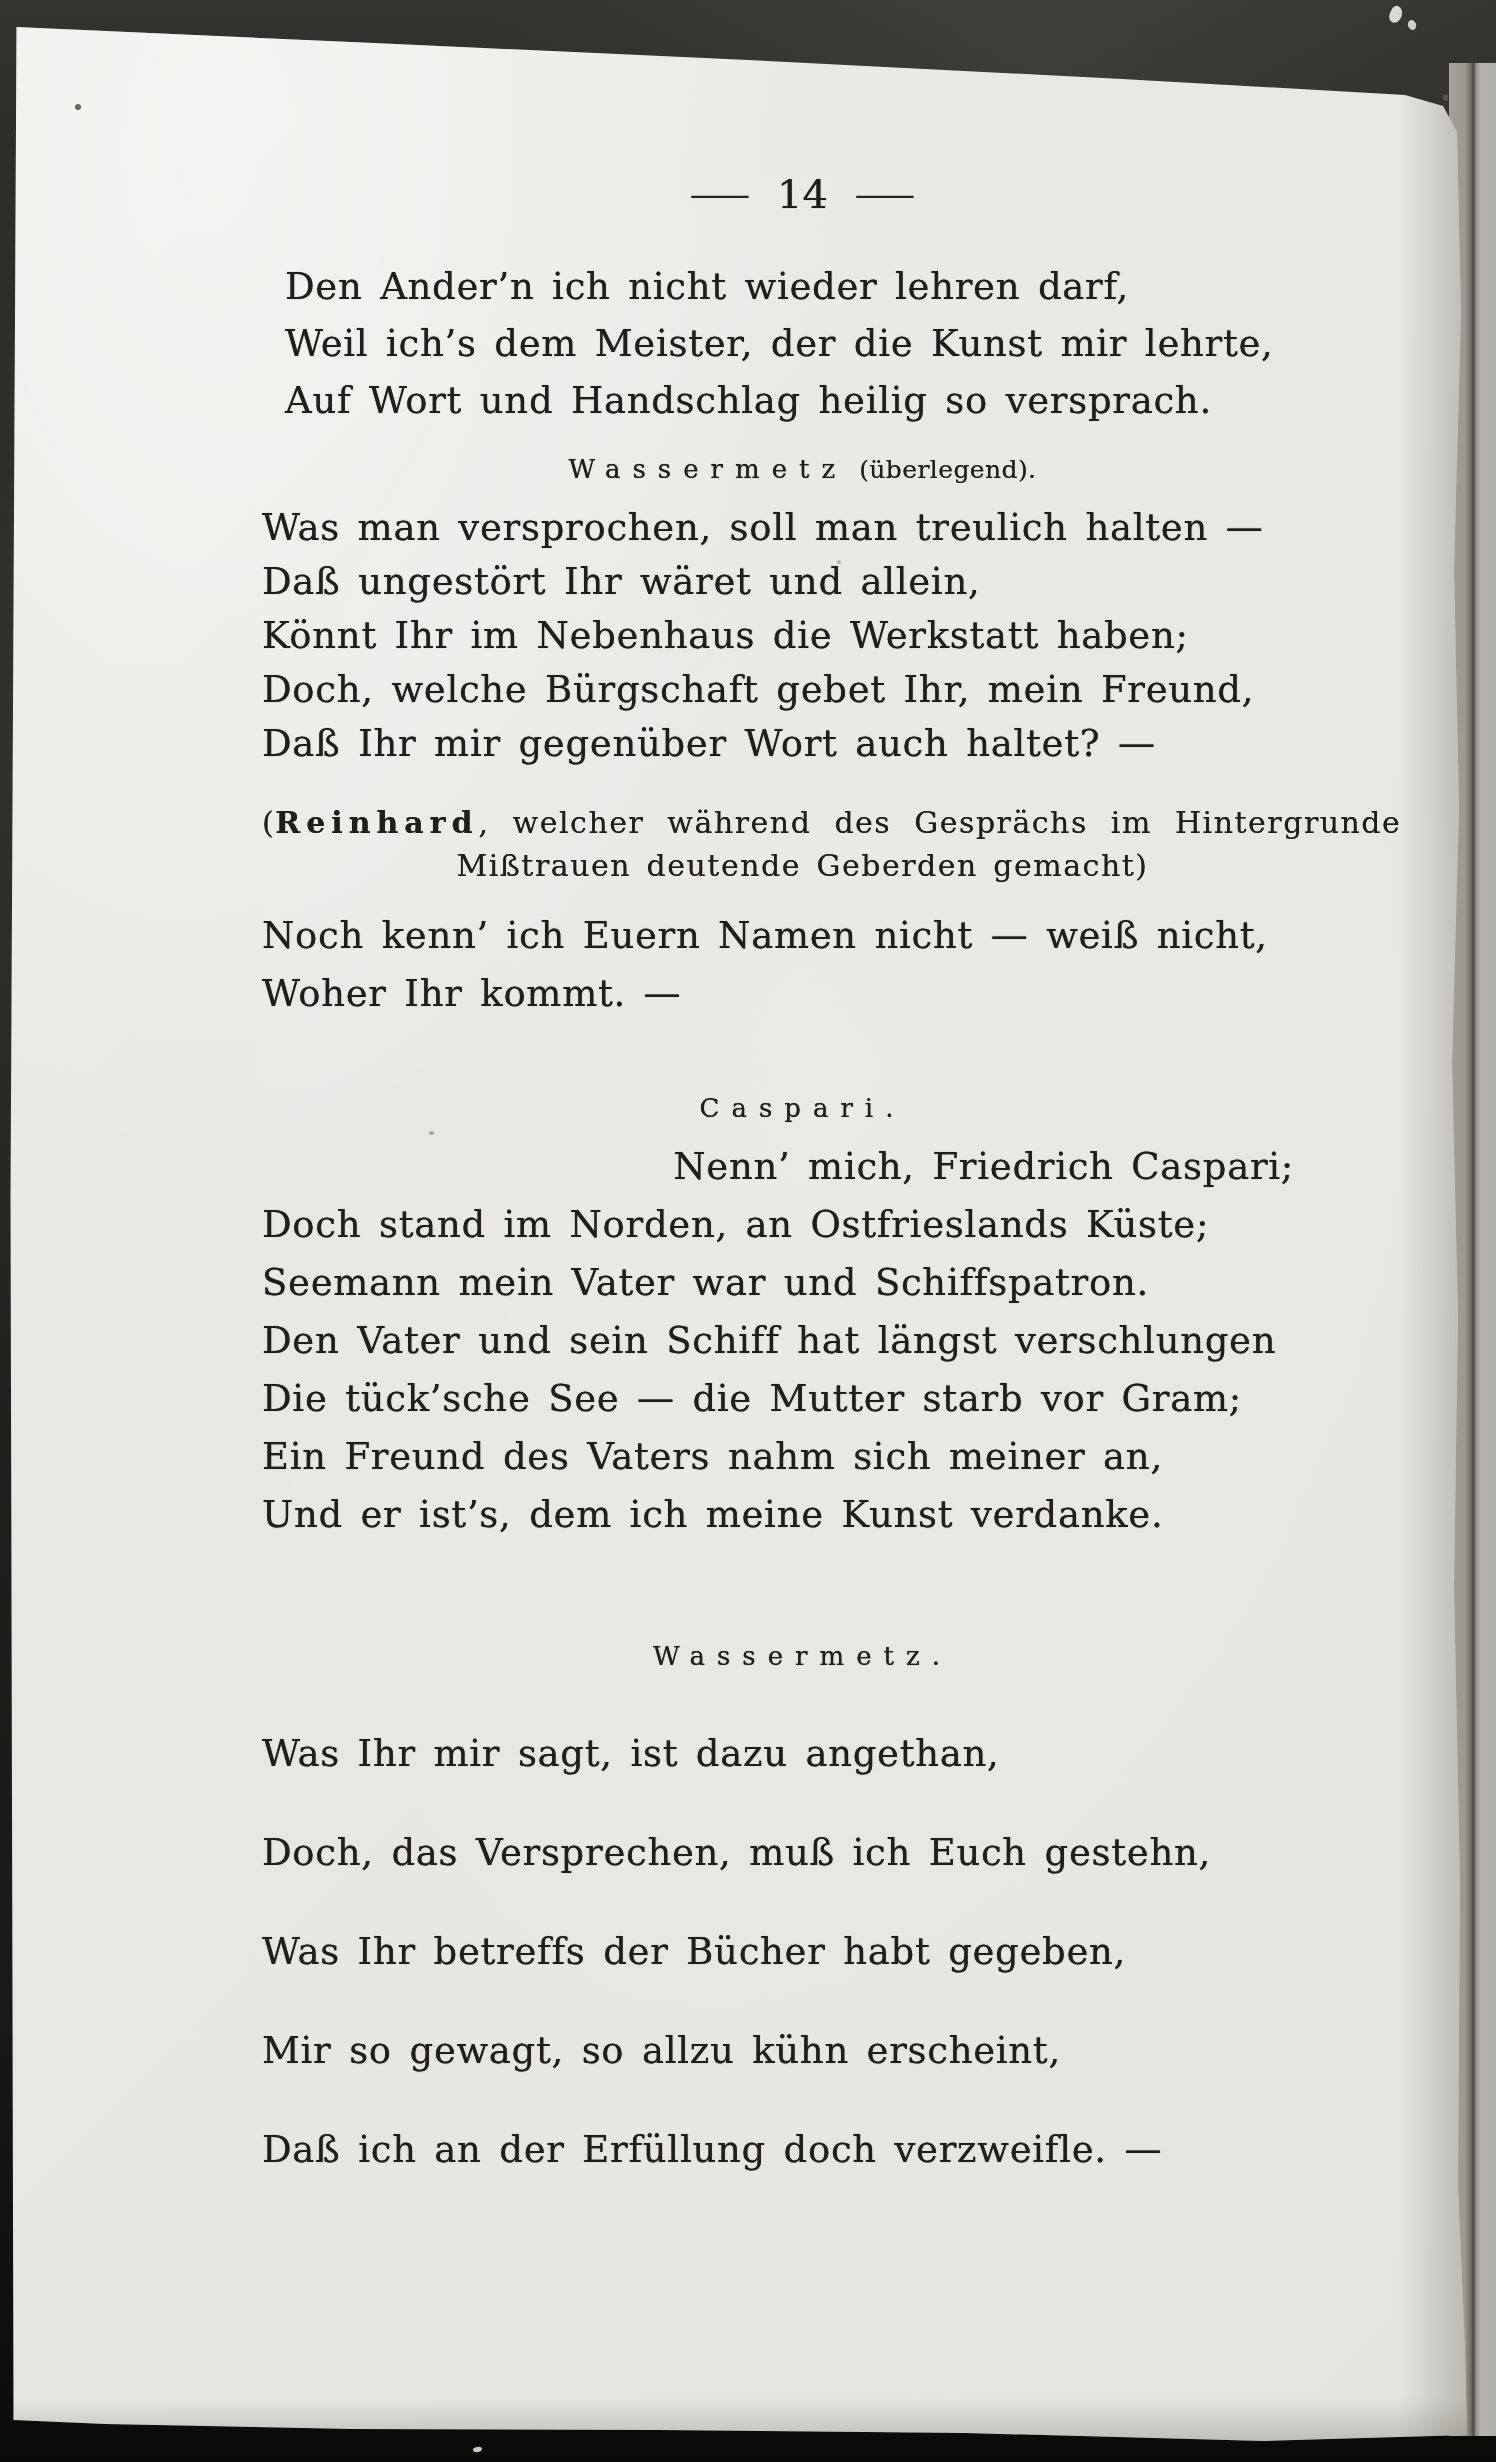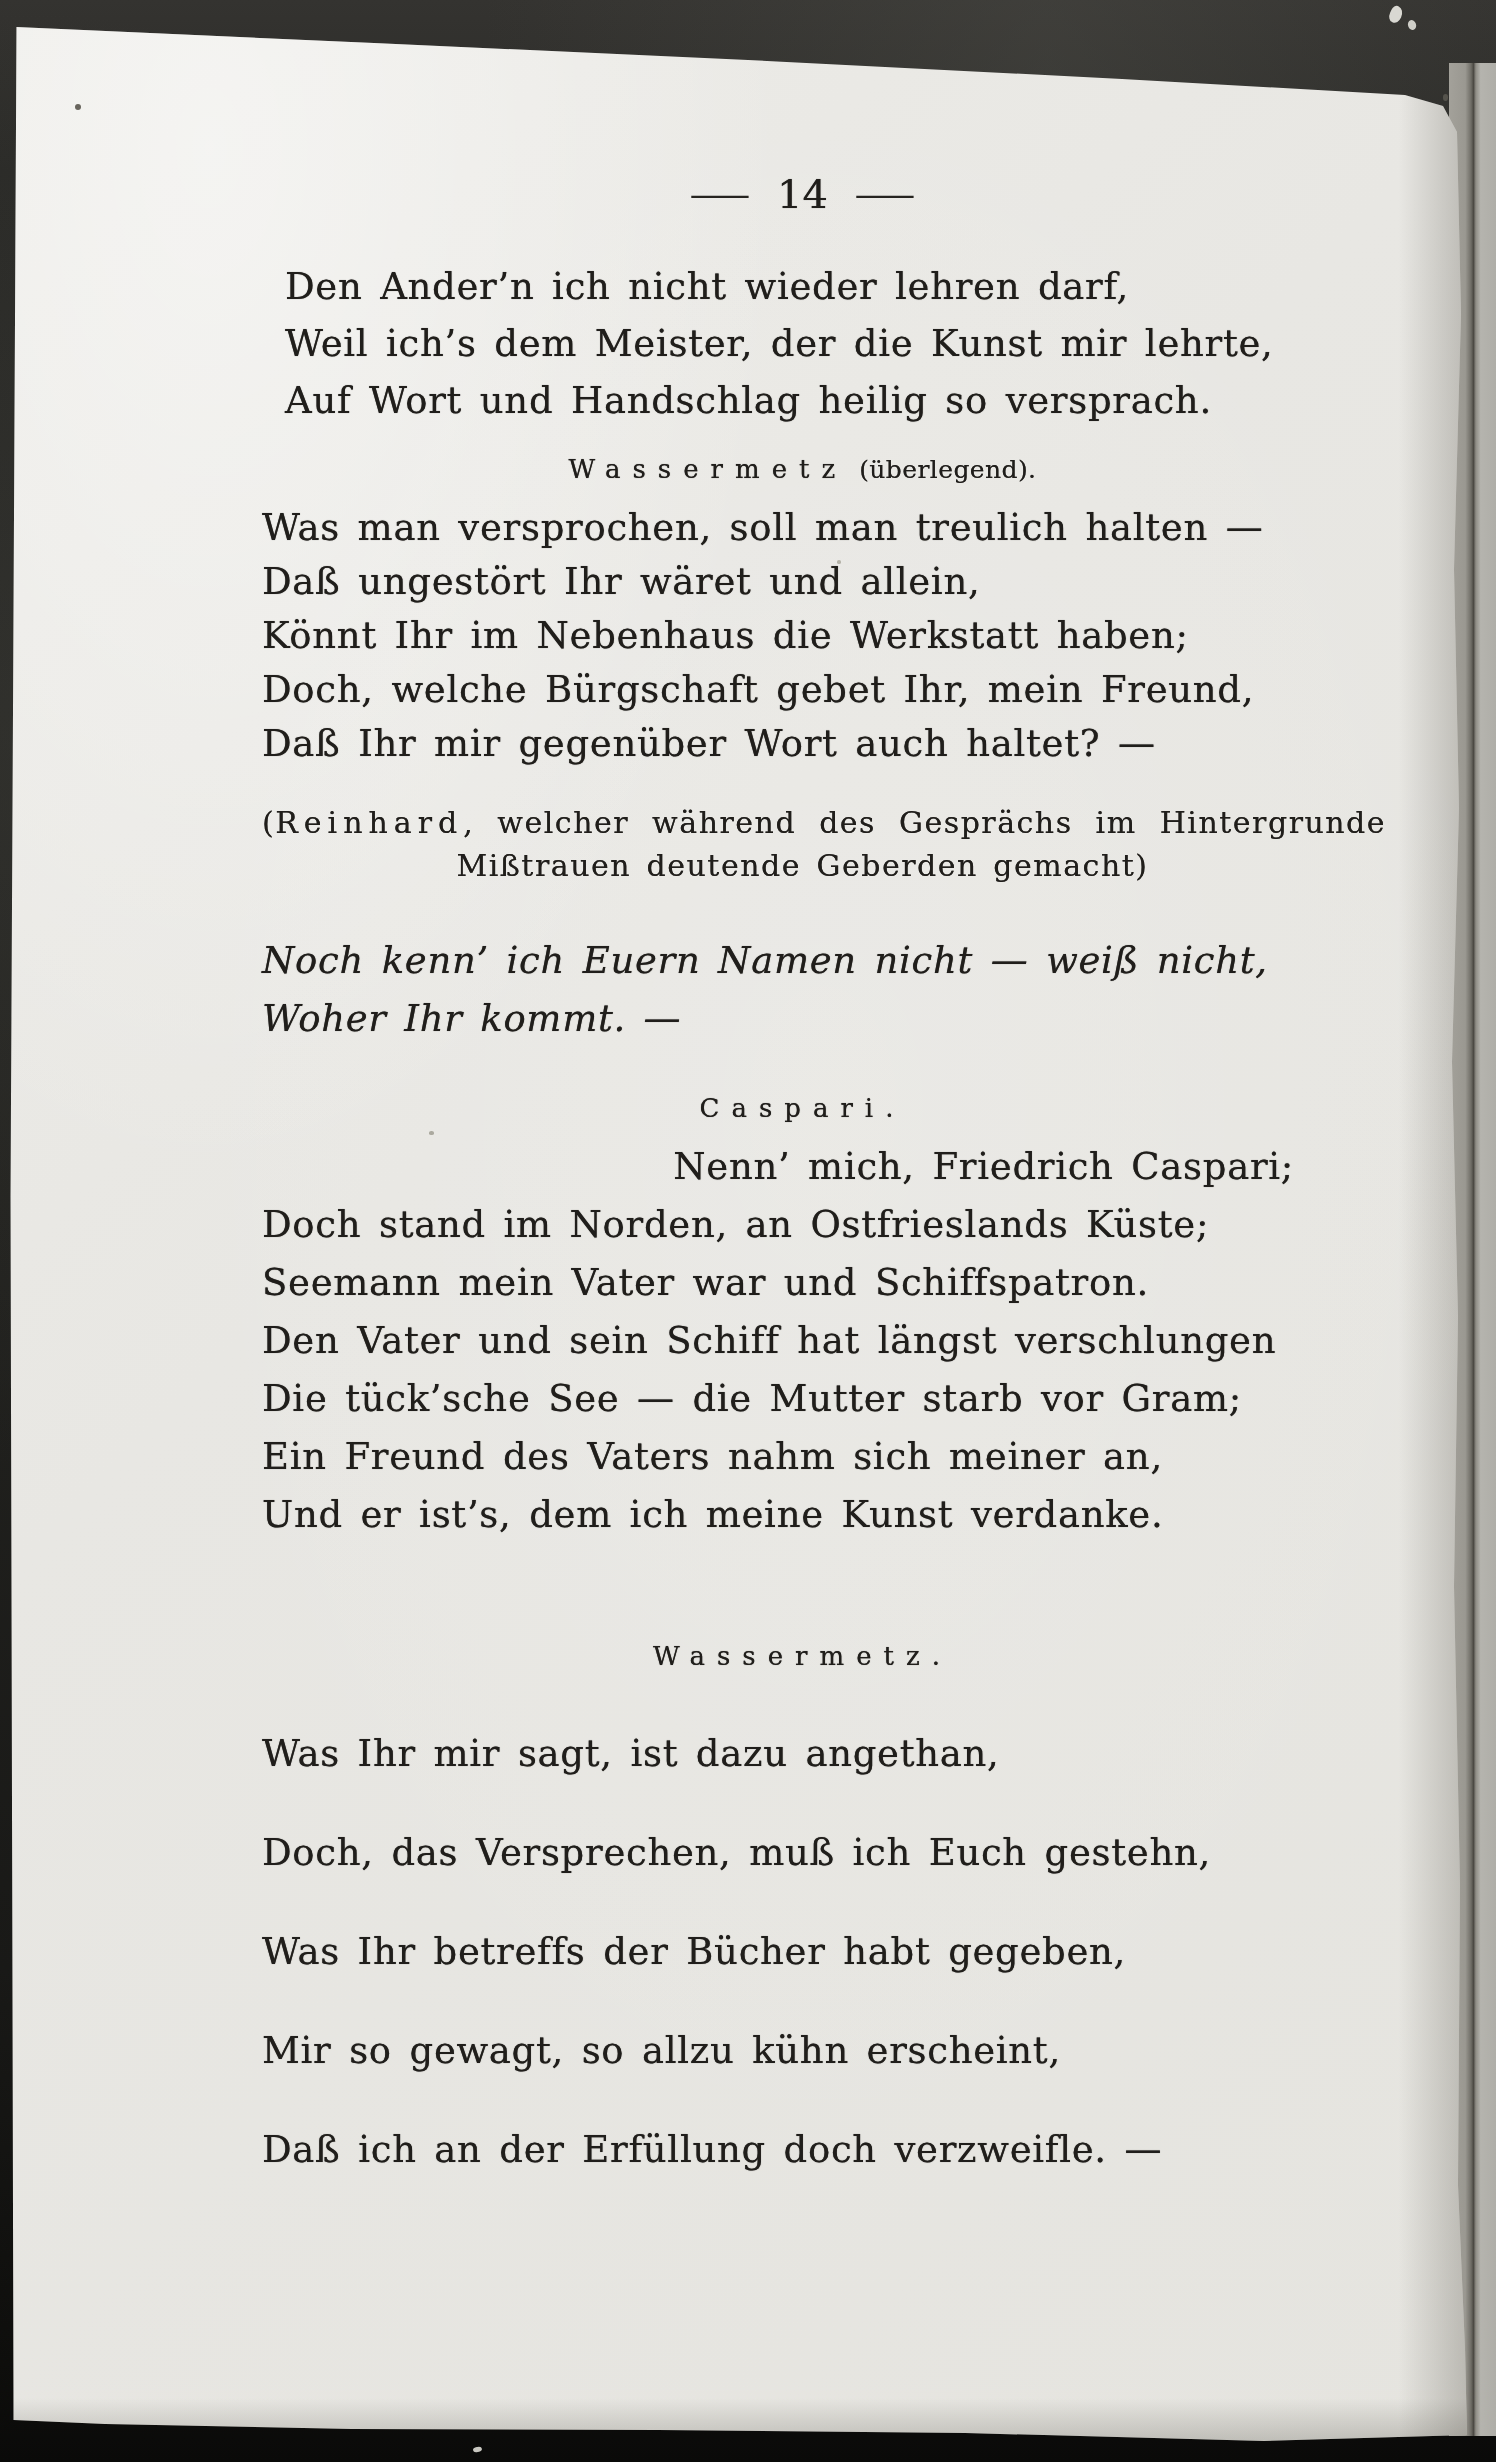--- a/index.html
+++ b/index.html
@@ -64,21 +64,21 @@
   
   .pagenum-row {
     top: 165px; height: 57px;
     display: flex; align-items: center; justify-content: center; gap: 40px;
   }
   .pagenum { font-size: 40px; text-shadow: 0 0 0.7px rgba(32,30,27,0.9); }
   .pagenum-dash { font-size: 34px; display: inline-block; transform: scaleX(1.85); color: #262420; }
 
   #verse-1 { top: 258px;  } #verse-1 .line { line-height: 57px; margin-left: 23px; }
   #verse-2 { top: 501px;  } #verse-2 .line { line-height: 54px; }
-  #verse-3 { top: 932px; font-style: italic; } #verse-3 .line { line-height: 58px; }
+  #verse-3 { top: 907px; } #verse-3 .line { line-height: 58px; }
   #verse-4 { top: 1138px; } #verse-4 .line { line-height: 58px; }
   #verse-5 { top: 1683px; } #verse-5 .line { line-height: 57px; margin-top: 42px; }
 
   .speaker-row {
     height: 57px;
     display: flex; align-items: baseline; justify-content: center;
     padding-top: 10.5px; box-sizing: border-box;
   }
   #speaker-1 { top: 443px; }
   #speaker-2 { top: 1082px; }
@@ -92,21 +92,21 @@
     text-shadow: 0 0 0.6px rgba(32,30,27,0.8);
   }
 
   #stage-direction { top: 801px; }
   .stage-line {
     font-size: 30px; line-height: 43px;
     letter-spacing: 1.5px; word-spacing: 12px; white-space: nowrap;
     text-shadow: 0 0 0.6px rgba(32,30,27,0.8);
   }
   .stage-line.centered { text-align: center; word-spacing: 4.5px; }
-  .stage-name { letter-spacing: 6px; }
+  .stage-name { letter-spacing: 6px; font-weight: bold; }
 
   .indent-right { text-align: right; padding-right: 49px; }
 </style>
 </head>
 <body>
 
 <div class="canvas">
 
   <div class="under-page"></div>
 

